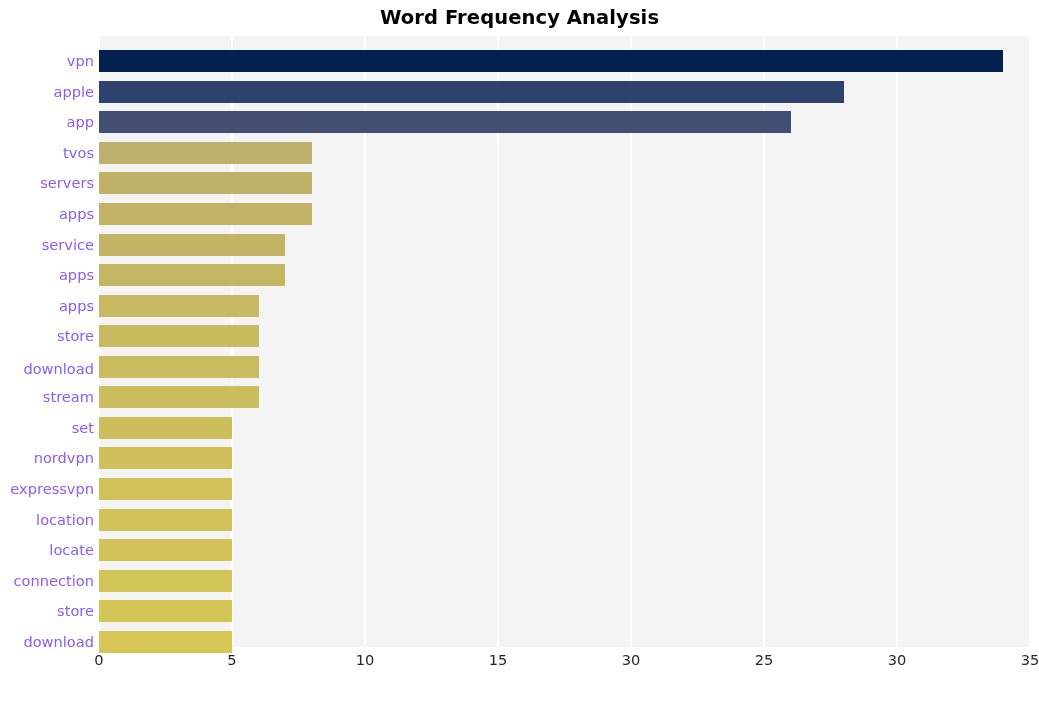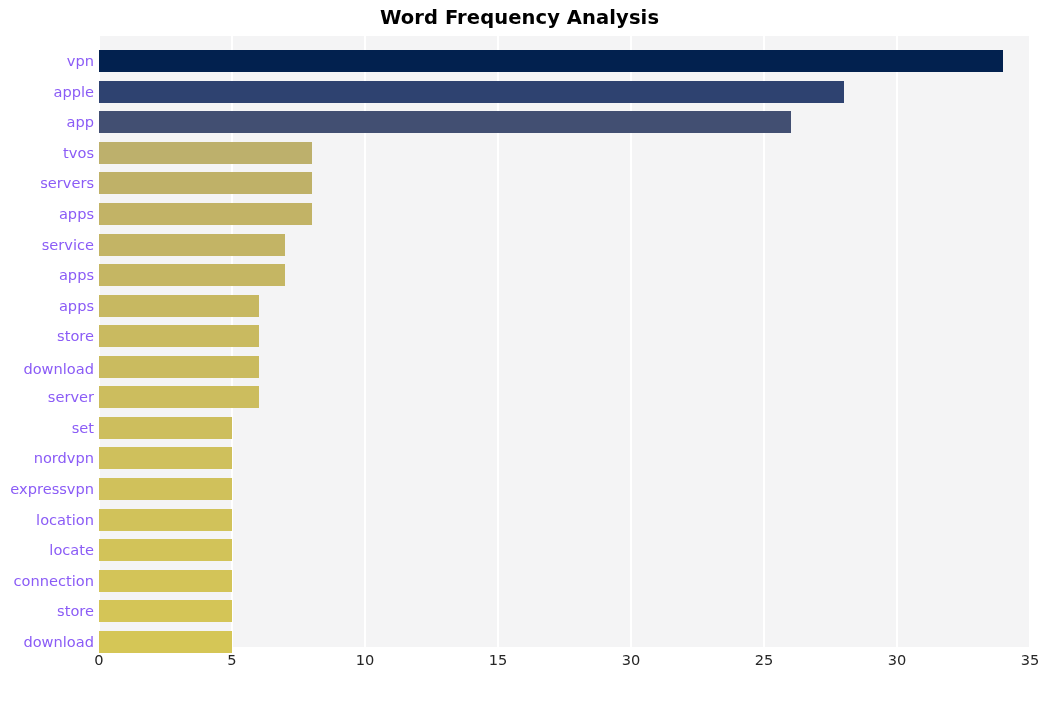--- a/index.html
+++ b/index.html
@@ -140,21 +140,21 @@
       <div class="ylabel" style="top: 48.825px;">apple</div>
       <div class="ylabel" style="top: 79.375px;">app</div>
       <div class="ylabel" style="top: 109.925px;">tvos</div>
       <div class="ylabel" style="top: 140.475px;">servers</div>
       <div class="ylabel" style="top: 171.025px;">apps</div>
       <div class="ylabel" style="top: 201.575px; padding-left: 28px;">service</div>
       <div class="ylabel" style="top: 232.125px;">apps</div>
       <div class="ylabel" style="top: 262.675px;">apps</div>
       <div class="ylabel" style="top: 293.225px;">store</div>
       <div class="ylabel" style="top: 326px;">download</div>
-      <div class="ylabel" style="top: 354.325px;">server</div>
+      <div class="ylabel" style="top: 354.325px;">stream</div>
       <div class="ylabel" style="top: 384.875px;">set</div>
       <div class="ylabel" style="top: 415.425px;">nordvpn</div>
       <div class="ylabel" style="top: 445.975px;">expressvpn</div>
       <div class="ylabel" style="top: 476.525px;">location</div>
       <div class="ylabel" style="top: 507.075px;">locate</div>
       <div class="ylabel" style="top: 537.625px;">connection</div>
       <div class="ylabel" style="top: 568.175px;">store</div>
       <div class="ylabel" style="top: 598.725px;">download</div>
     </div>
   <div id="xlabels">

